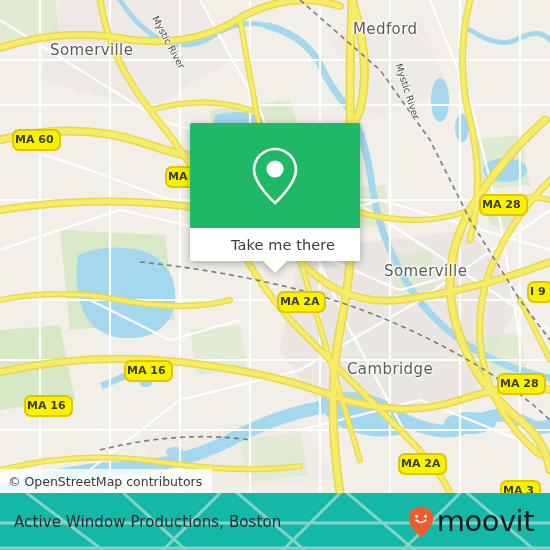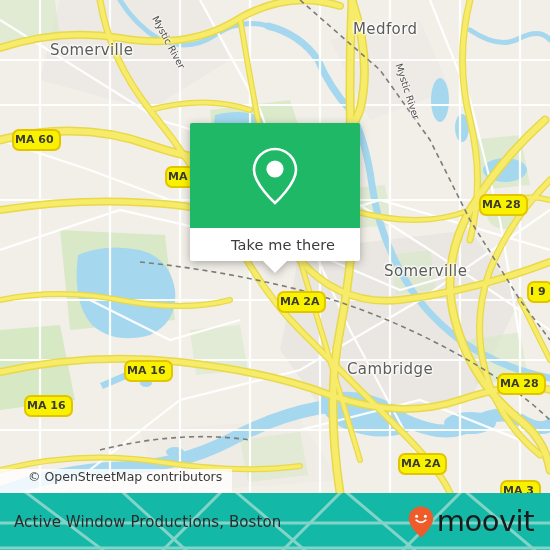--- a/index.html
+++ b/index.html
@@ -75,22 +75,22 @@
   .popup-tail{
     position:absolute;left:73px;top:138px;width:0;height:0;
     border-left:12px solid transparent;border-right:12px solid transparent;
     border-top:12px solid #ffffff;
   }
 
   
   .attrib{
     position:absolute;left:0;top:469px;height:24px;
     background:rgba(255,255,255,.80);
-    display:flex;align-items:flex-start;
-    padding:0 10px 0 28px;
+    display:flex;align-items:center;
+    padding:0 10px 0 8px;
     box-sizing:border-box;
   }
   .attrib span{
     color:#3a3a3a;font-size:12.5px;font-family:"DejaVu Sans", sans-serif;
     white-space:nowrap;
   }
 
   
   .footer{
     position:absolute;left:0;top:493px;width:550px;height:57px;

